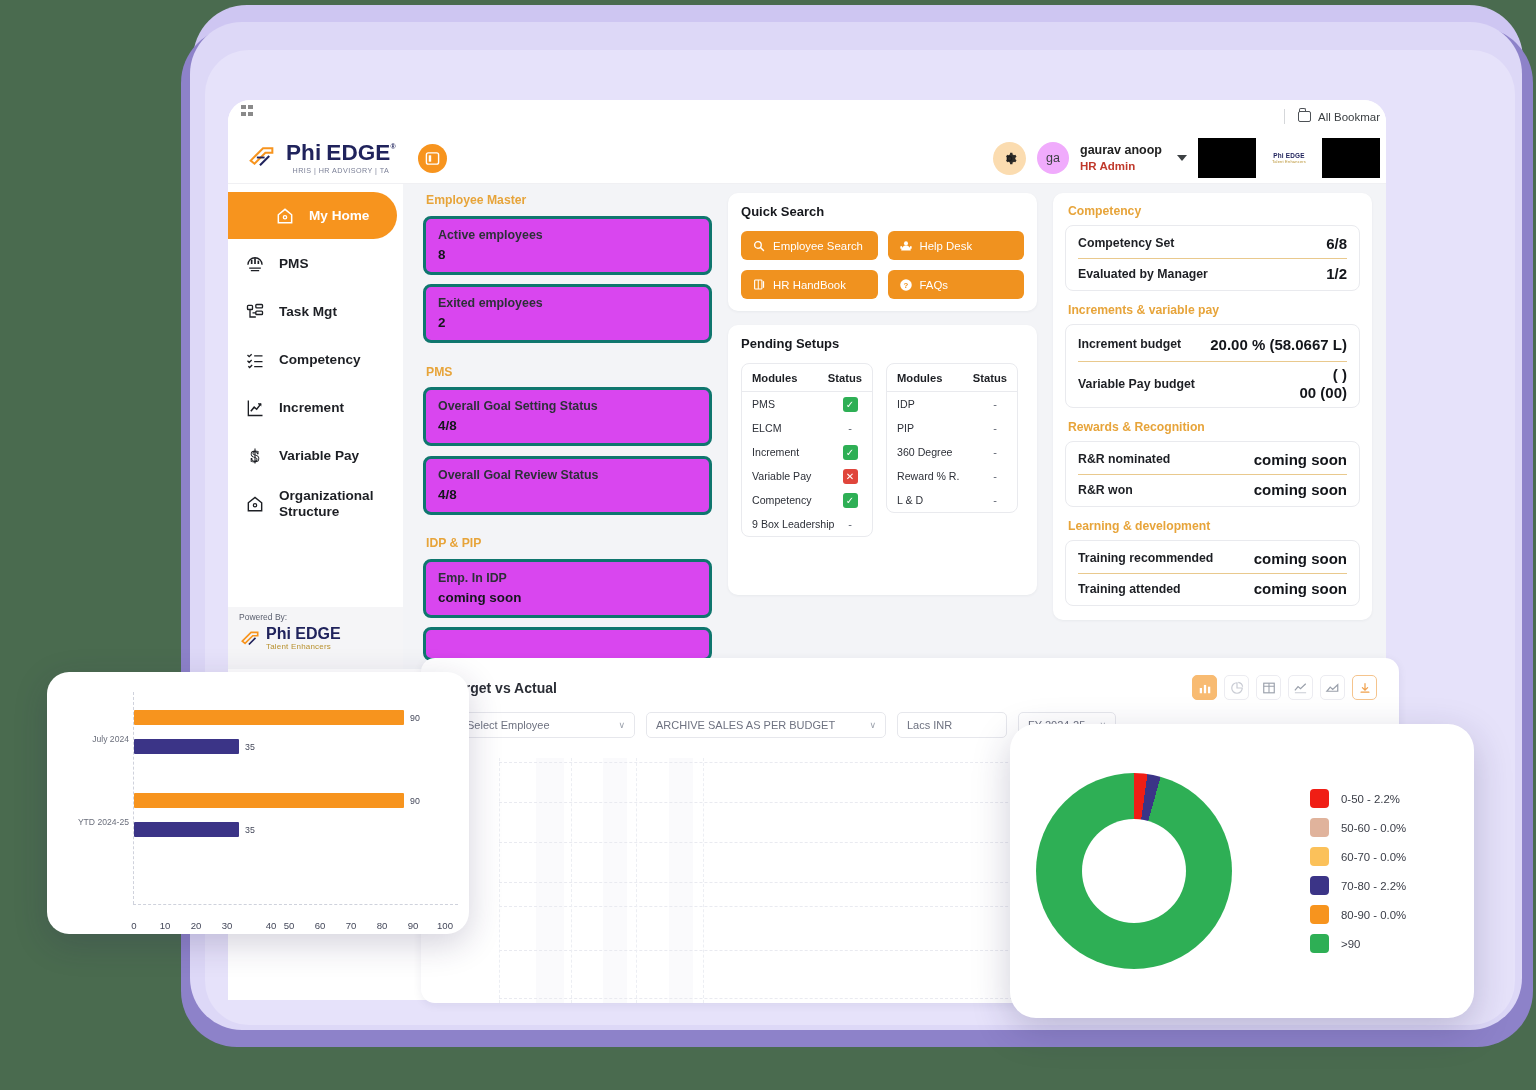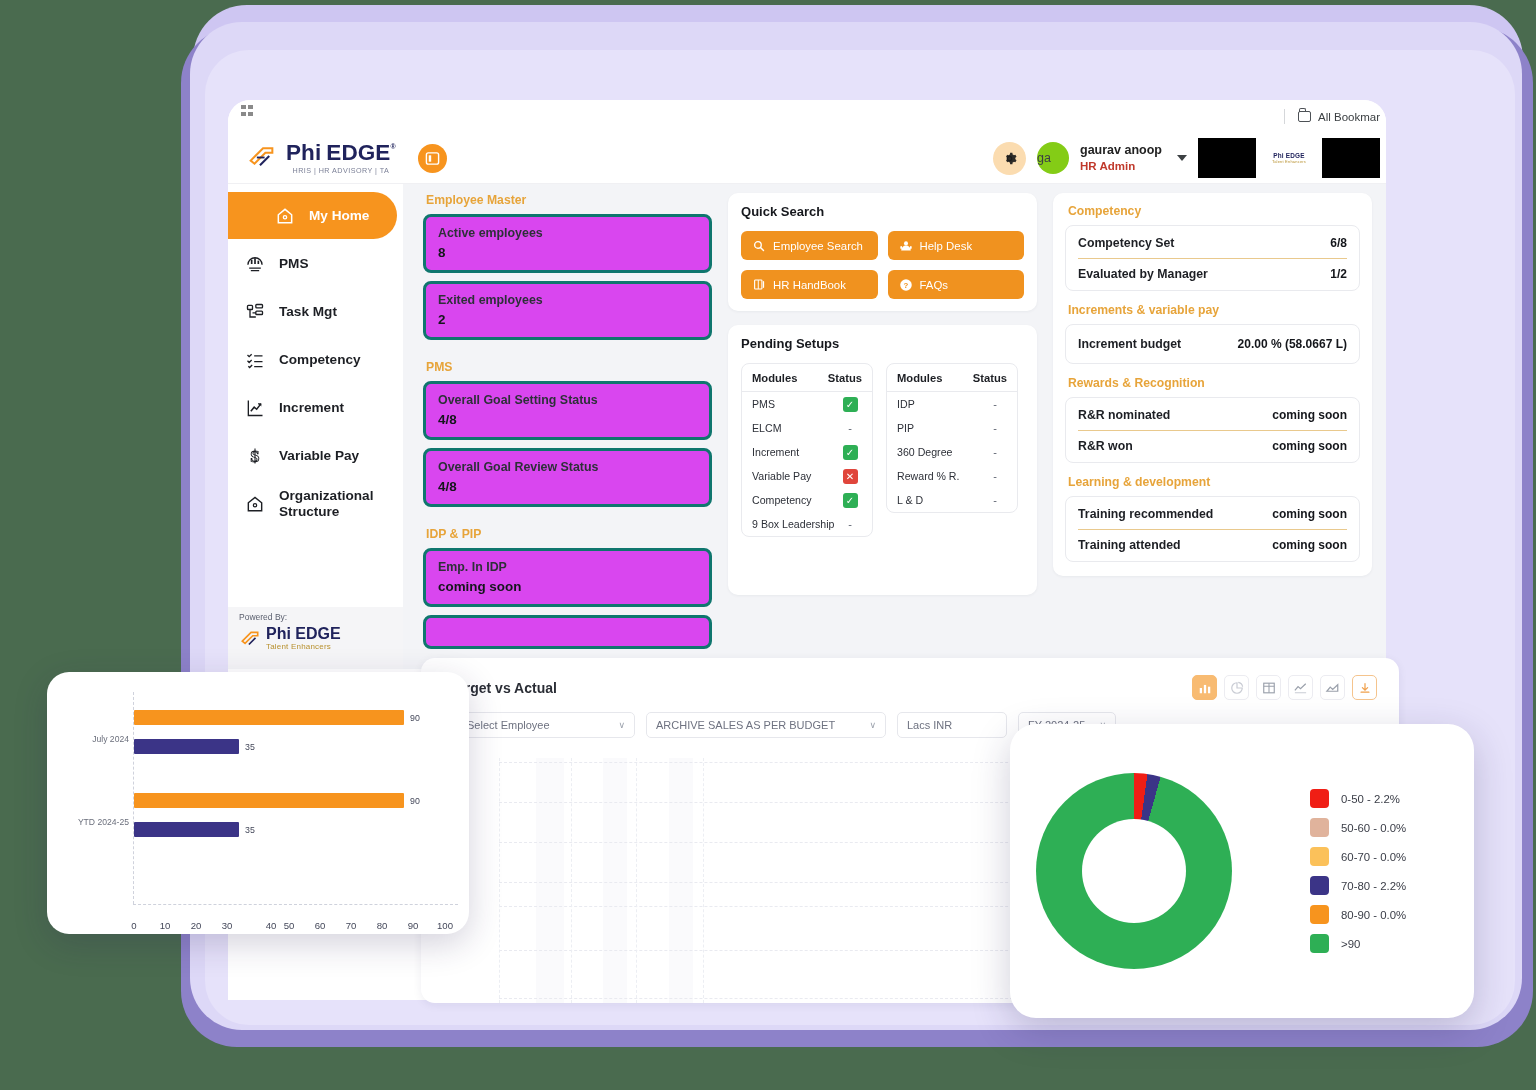--- a/index.html
+++ b/index.html
@@ -50,21 +50,21 @@
   .logo-name { font-size: 22.5px; font-weight: 700; color: #20235c; letter-spacing: .1px; display:flex; align-items:flex-start;}
   .logo-name .edge { color:#20235c; }
   .logo-reg { font-size: 7px; color:#20235c; margin-top:1px;}
   .logo-sub { font-size: 7.2px; color: #7a7f96; letter-spacing: .45px; margin-top: 3px; text-align:center;}
   .collapse-btn {
     width: 29px; height: 29px; border-radius: 50%; background: #f7941e;
     display: flex; align-items: center; justify-content: center; margin-left: 22px; cursor: pointer;
   }
   .header-right { margin-left: auto; display: flex; align-items: center; gap: 11px; }
   .gear-btn { width: 33px; height: 33px; border-radius: 50%; background: #fbdcb0; display:flex; align-items:center; justify-content:center; cursor:pointer;}
-  .avatar-circle { width: 32px; height: 32px; border-radius: 50%; background: #84cc16; display:flex; align-items:center; justify-content:flex-start; font-size: 12.5px; color:#3c4043; }
+  .avatar-circle { width: 32px; height: 32px; border-radius: 50%; background: #f0abfc; display:flex; align-items:center; justify-content:center; font-size: 12.5px; color:#3c4043; }
   .user-meta { line-height: 1.25; }
   .user-name { font-size: 12.5px; color: #222; font-weight: 600; }
   .user-role { font-size: 11.5px; color: #c0392b; font-weight: 700; }
   .caret { width: 0; height: 0; border-left: 5.5px solid transparent; border-right:5.5px solid transparent; border-top:6.5px solid #3c4043; margin-left:4px; cursor:pointer;}
   .redact { width: 58px; height: 40px; background: #000; }
   .mini-logo { width: 44px; height: 40px; display:flex; flex-direction:column; align-items:center; justify-content:center; background:#fff; }
   .mini-logo-t { font-size:6.4px; font-weight:700; color:#20235c; letter-spacing:.2px;}
   .mini-logo-s { font-size:4px; color:#b8912f; letter-spacing:.2px;}
 
   
@@ -89,21 +89,21 @@
   .powered-name { font-size: 16px; font-weight: 700; color:#20235c; line-height:1;}
   .powered-sub { font-size: 8px; color:#b8912f; letter-spacing:.2px;}
 
   
   .dash {
     position: absolute; left: 403px; top: 184px; width: 983px; height: 485px;
     background: #f3f4f7; padding: 9px 14px 0 20px;
     display: flex; gap: 16px; overflow: hidden;
   }
   .col { display: flex; flex-direction: column; }
-  .col-1 { width: 290px; }
+  .col-1 { width: 290px; justify-content: space-between; }
   .col-2 { width: 310px; }
   .col-3 { width: 320px; }
 
   .panel { background: #fff; border-radius: 10px; padding: 11px 13px 12px; box-shadow: 0 1px 3px rgba(25,30,60,.05); }
   .sec-title { font-size: 12.2px; color: #e7a43a; font-weight: 700; margin: 0 0 7px 3px; }
   .sec-title.sub { margin-top: 12px; }
 
   .stat-card {
     background: #d946ef; border: 3px solid #0f766e; border-radius: 8px;
     padding: 9px 12px 10px; margin-bottom: 8px;
@@ -131,21 +131,21 @@
   .ps-row .s { width: 24px; display:flex; justify-content:center; }
   .chip { width: 15px; height: 15px; border-radius: 3px; display:flex; align-items:center; justify-content:center; font-size:10px; color:#fff; }
   .chip.ok { background: #2eaf55; }
   .chip.no { background: #e0453b; }
   .dash-mark { color:#5c616e; font-size: 11px; }
 
   
   .list-card { background:#fff; border:1px solid #e9eaee; border-radius:8px; padding: 2px 12px; }
   .list-row { display:flex; align-items:center; justify-content:space-between; height: 30px; font-size: 12.3px; color:#1d1f24; font-weight:600;}
   .list-row + .list-row { border-top: 1px solid #e9c98d; }
-  .list-val { font-weight: 700; color:#14161b; font-size:12px; text-align:right;}
+  .list-val { font-weight: 700; color:#14161b; font-size:15px; text-align:right;}
   .list-val.two { line-height:1.15; }
 
   
   .chart-panel {
     position: absolute; left: 421px; top: 658px; width: 978px; height: 345px;
     background: #ffffff; border-radius: 14px; overflow: hidden;
     box-shadow: 0 2px 10px rgba(30,25,70,.07);
   }
   .cp-head { display:flex; align-items:center; padding: 17px 22px 0 36px; }
   .cp-title { font-size: 14px; font-weight: 700; color:#2b2e36; }
@@ -534,20 +534,27 @@
             <span>Evaluated by Manager</span>
             <span class="list-val">1/2</span>
           </div>
         </div>
 
         <div class="sec-title sub">Increments &amp; variable pay</div>
         <div class="list-card">
           <div class="list-row" style="height:34px">
             <span>Increment budget</span>
             <span class="list-val">20.00 % (58.0667 L)</span>
+          </div>
+          <div class="list-row" style="height:44px">
+            <span>Variable Pay budget</span>
+            <span class="list-val two">
+              <span>( )</span><br>
+              <span>00 (00)</span>
+            </span>
           </div>
         </div>
 
         <div class="sec-title sub">Rewards &amp; Recognition</div>
         <div class="list-card">
           <div class="list-row">
             <span>R&amp;R nominated</span>
             <span class="list-val">coming soon</span>
           </div>
           <div class="list-row">

